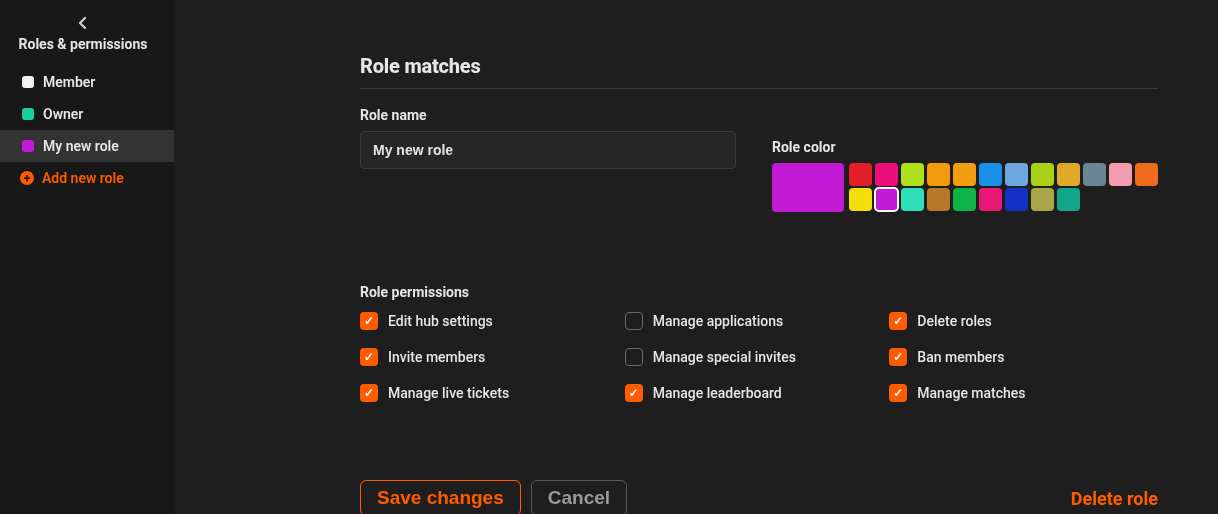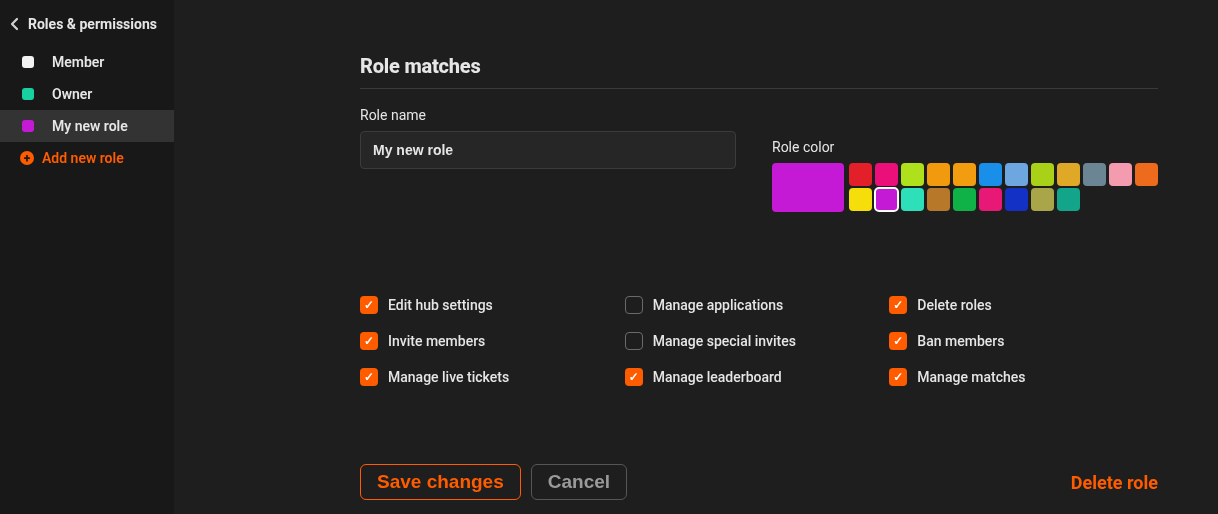--- a/index.html
+++ b/index.html
@@ -19,34 +19,35 @@
     display: flex;
     flex-direction: column;
   }
   .sidebar-header {
     display: flex;
     align-items: center;
     gap: 6px;
     padding: 0 16px 14px 8px;
     font-weight: 700;
     font-size: 14px;
+    flex-direction: column;
   }
   .back-chevron {
     width: 14px;
     height: 14px;
     display: inline-flex;
     align-items: center;
     justify-content: center;
     opacity: 0.9;
   }
   .role-list { display: flex; flex-direction: column; }
   .role-item {
     display: flex;
     align-items: center;
-    gap: 18px;
+    gap: 9px;
     padding: 8px 16px 8px 22px;
     cursor: pointer;
     font-size: 14px;
     font-weight: 600;
   }
   .role-item.active { background: #333333; }
   .swatch-sm {
     width: 12px;
     height: 12px;
     border-radius: 3px;
@@ -87,21 +88,21 @@
     padding-bottom: 10px;
     border-bottom: 1px solid #3a3a3a;
     margin-bottom: 18px;
   }
   .row-top {
     display: flex;
     gap: 36px;
     align-items: flex-start;
   }
   .field-label {
-    font-weight: 400;
+    font-weight: 700;
     font-size: 14px;
     margin-bottom: 8px;
   }
   .role-name-block { flex: 0 0 376px; }
   .text-input {
     width: 376px;
     height: 38px;
     background: #262626;
     border: 1px solid #3b3b3b;
     border-radius: 4px;
@@ -266,20 +267,21 @@
               <div class="swatch" style="background: rgb(20, 49, 198);"></div>
               <div class="swatch" style="background: rgb(169, 165, 73);"></div>
               <div class="swatch" style="background: rgb(18, 165, 138);"></div>
             </div>
           </div>
       </div>
     </div>
   </div>
 
   <div class="permissions-block">
+    <div class="field-label">Role permissions</div>
     <div class="perm-grid" id="perm-grid">
         <div class="perm-item">
           <span class="checkbox on">
             <span class="checkmark">✓</span>
           </span>
           <span>Edit hub settings</span>
         </div>
         <div class="perm-item">
           <span class="checkbox off"></span>
           <span>Manage applications</span>

